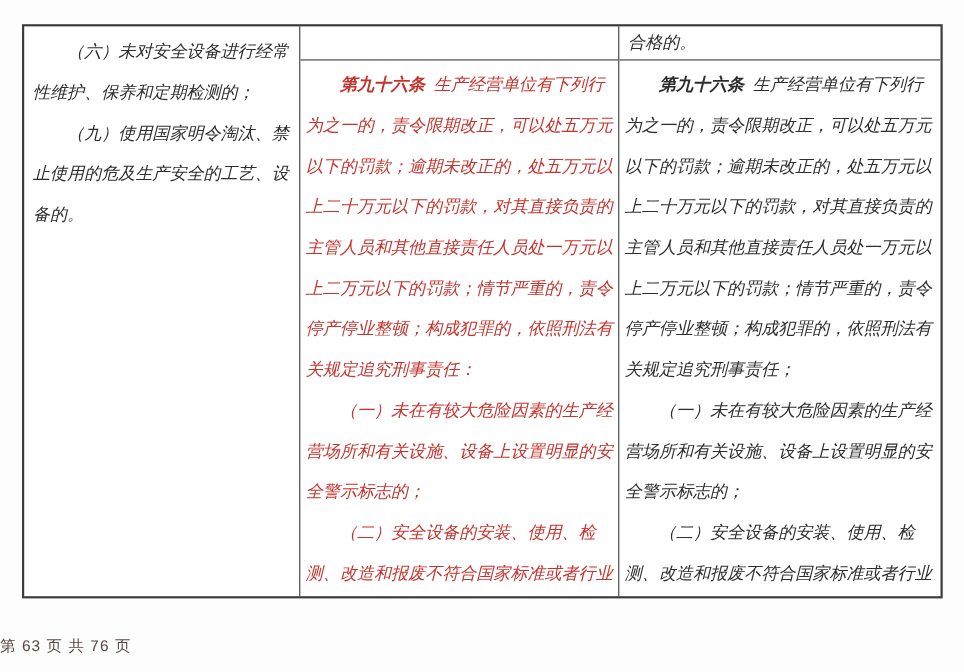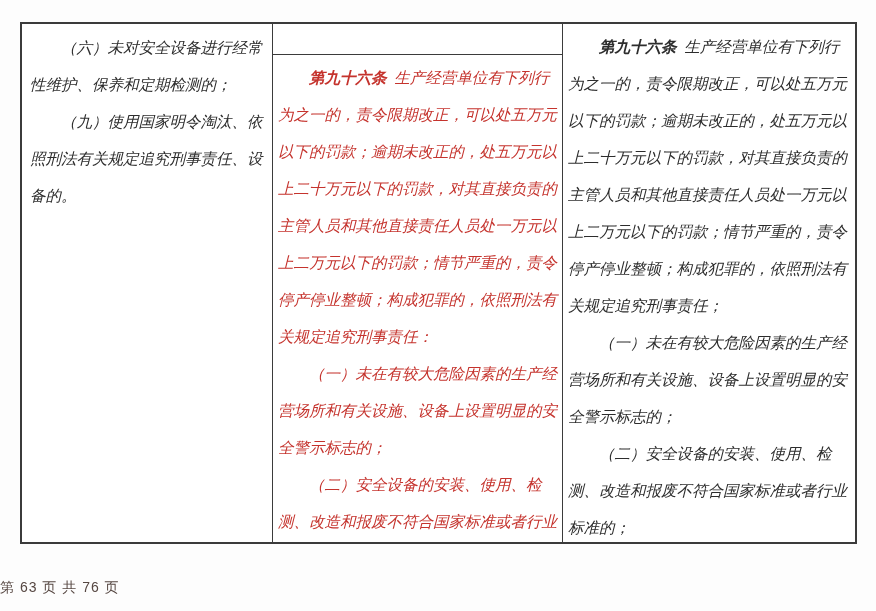--- a/index.html
+++ b/index.html
@@ -50,34 +50,37 @@
     color:#564742;
   }
 </style>
 </head>
 <body>
 
 <div class="doc-table">
 
   <div class="col col-left">
     <p>（六）未对安全设备进行经常性维护、保养和定期检测的；</p>
-    <p>（九）使用国家明令淘汰、依照刑法有关规定追究刑事责任、设备的。</p>
+    <p>（九）使用国家明令淘汰、禁止使用的危及生产安全的工艺、设备的。</p>
   </div>
 
   <div class="col col-mid">
     <div class="cell-top"></div>
     <div class="cell-body red-text">
       <p><span class="article-term">第九十六条</span><span>生产经营单位有下列行为之一的，责令限期改正，可以处五万元以下的罚款；逾期未改正的，处五万元以上二十万元以下的罚款，对其直接负责的主管人员和其他直接责任人员处一万元以上二万元以下的罚款；情节严重的，责令停产停业整顿；构成犯罪的，依照刑法有关规定追究刑事责任：</span></p>
       <p>（一）未在有较大危险因素的生产经营场所和有关设施、设备上设置明显的安全警示标志的；</p>
       <p>（二）安全设备的安装、使用、检测、改造和报废不符合国家标准或者行业标准的；</p>
 
     </div>
   </div>
 
   <div class="col col-right">
+    <div class="cell-top">
+      <p>合格的。</p>
+    </div>
     <div class="cell-body">
       <p><span class="article-term">第九十六条</span><span>生产经营单位有下列行为之一的，责令限期改正，可以处五万元以下的罚款；逾期未改正的，处五万元以上二十万元以下的罚款，对其直接负责的主管人员和其他直接责任人员处一万元以上二万元以下的罚款；情节严重的，责令停产停业整顿；构成犯罪的，依照刑法有关规定追究刑事责任；</span></p>
       <p>（一）未在有较大危险因素的生产经营场所和有关设施、设备上设置明显的安全警示标志的；</p>
       <p>（二）安全设备的安装、使用、检测、改造和报废不符合国家标准或者行业标准的；</p>
 
     </div>
   </div>
 
 </div>
 

